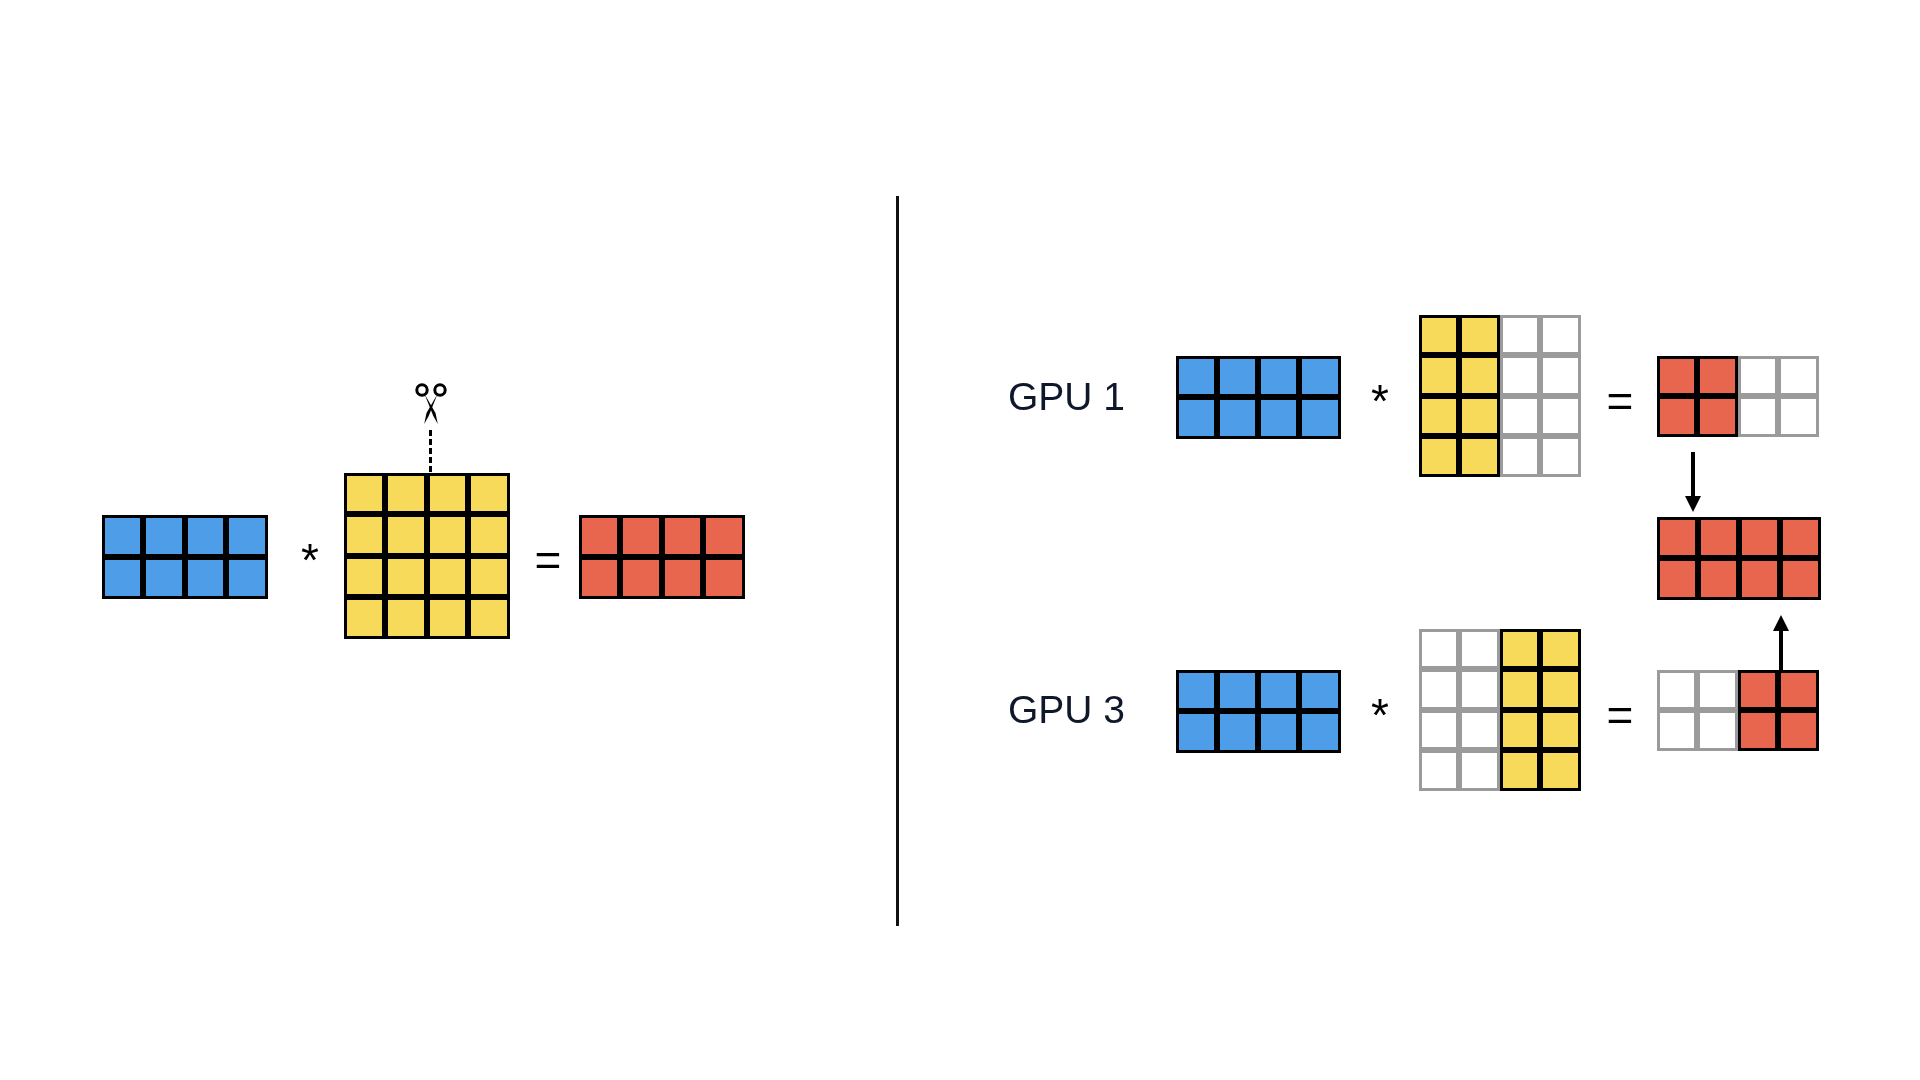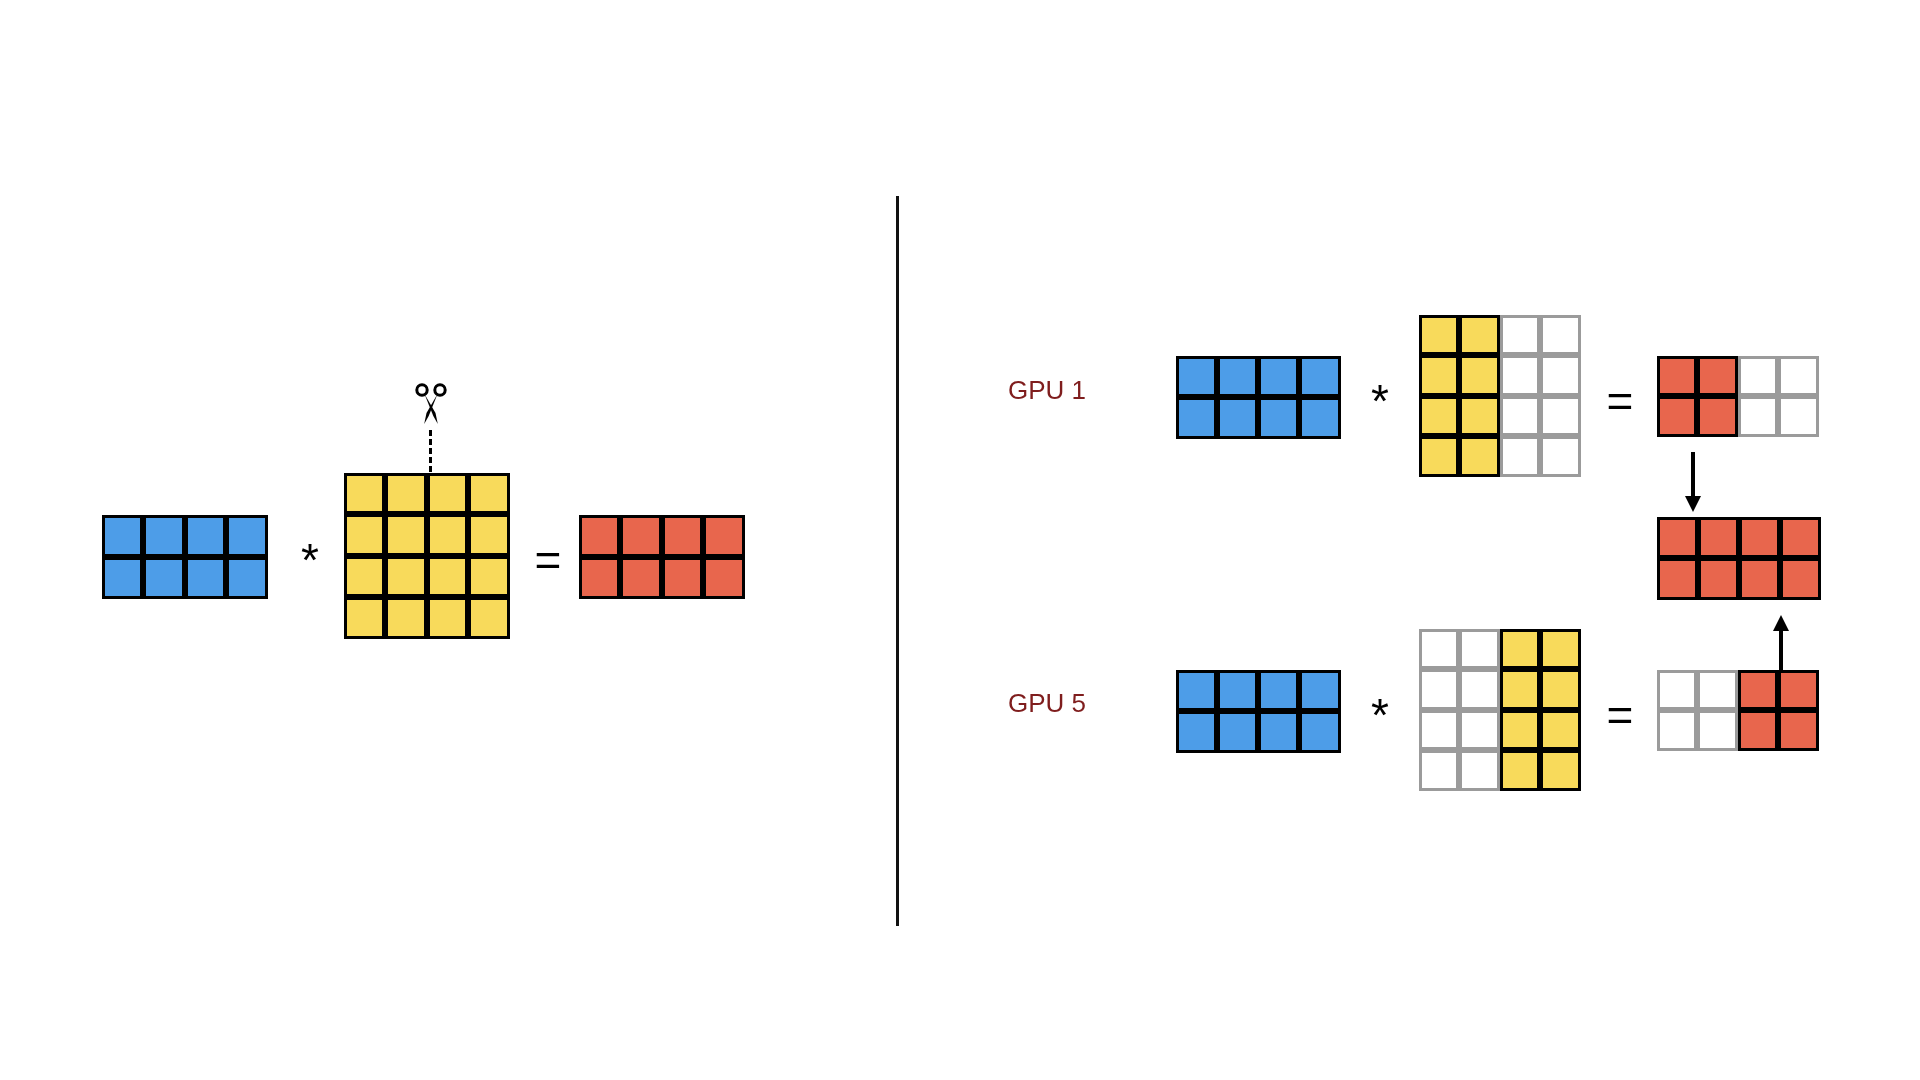--- a/index.html
+++ b/index.html
@@ -59,22 +59,22 @@
     line-height: 1;
     text-align: center;
     user-select: none;
   }
   .op-star { font-size: 46px; font-weight: 400; }
   .op-eq   { font-size: 46px; font-weight: 400; }
 
   
   .gpu-label {
     position: absolute;
-    font-size: 26px;
-    color: #7f1d1d;
+    font-size: 39px;
+    color: #0f172a;
     font-family: "Liberation Sans", sans-serif;
     white-space: nowrap;
   }
 
   
   .scissors {
     position: absolute;
     width: 34px;
     height: 44px;
   }
@@ -222,21 +222,21 @@
     <div class="cell on-red"></div>
   </div>
 
   <div class="arrow" style="left:1769px; top:613px; width:24px; height:62px;">
     <svg viewBox="0 0 24 62" width="24" height="62" aria-hidden="true">
       <line x1="12" y1="62" x2="12" y2="14" stroke="#000" stroke-width="4"></line>
       <polygon points="12,2 4,18 20,18" fill="#000"></polygon>
     </svg>
   </div>
 
-  <div class="gpu-label" style="left:1008px; top:688px;">GPU 5</div>
+  <div class="gpu-label" style="left:1008px; top:688px;">GPU 3</div>
 
   <div class="matrix m-solid" style="left:1177px; top:671px; width:165px; height:83px;
               grid-template-columns:repeat(4,1fr); grid-template-rows:repeat(2,1fr);">
     <div class="cell on-blue"></div>
     <div class="cell on-blue"></div>
     <div class="cell on-blue"></div>
     <div class="cell on-blue"></div>
     <div class="cell on-blue"></div>
     <div class="cell on-blue"></div>
     <div class="cell on-blue"></div>

